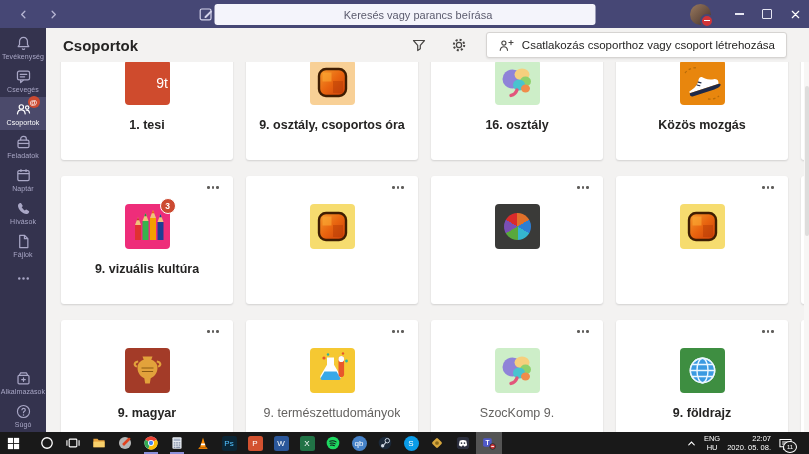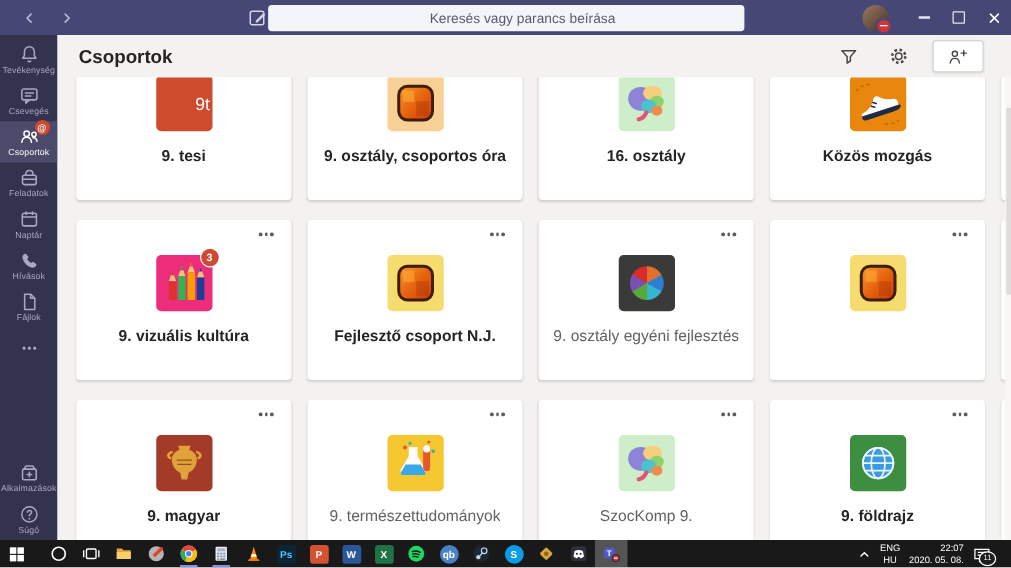--- a/index.html
+++ b/index.html
@@ -74,21 +74,21 @@
   
   .taskbar{height:22px;background:#191919;display:flex;align-items:stretch;flex:none;color:#fff;}
   .start-btn{width:26px;display:flex;align-items:center;justify-content:center;flex:none;}
   .ws-box{width:186px;background:#e8e8e8;display:flex;align-items:center;gap:6px;padding:0 7px;flex:none;border:1px solid #6b6b6b;box-sizing:border-box;}
   .ws-input{border:none;background:transparent;font-size:10.5px;color:#333;width:150px;outline:none;font-family:"Liberation Sans",sans-serif;}
   .ws-input::placeholder{color:#444;opacity:1;}
   .tb-apps{display:flex;align-items:stretch;margin-left:8px;}
   .tb-item{width:26px;display:flex;align-items:center;justify-content:center;position:relative;cursor:pointer;}
   .tb-item.tb-active{background:rgba(255,255,255,.26);}
   .tb-letter{width:15px;height:15px;border-radius:2.5px;display:flex;align-items:center;justify-content:center;
-    font-size:8px;font-weight:bold;}
+    font-size:8px;font-weight:normal;}
   .tb-letter.round{border-radius:50%;}
   .tb-svg{display:flex;}
   .tb-underline{position:absolute;bottom:0;left:6px;width:14px;height:2px;background:#8a8fd8;}
   .tray{margin-left:auto;display:flex;align-items:center;gap:7px;padding-right:16px;}
   .tray-chevron{display:flex;align-items:center;}
   .tray-col{display:flex;flex-direction:column;align-items:center;justify-content:center;font-size:7.5px;line-height:1.25;}
   .tray-col.right{align-items:flex-end;}
   .notif-wrap{position:relative;display:flex;align-items:center;}
   .notif-badge{position:absolute;right:-4px;bottom:-3px;min-width:10px;height:10px;border-radius:50%;
     background:#1d1d1d;border:1px solid #fff;color:#fff;font-size:6px;display:flex;align-items:center;justify-content:center;padding:0 1px;}
@@ -258,30 +258,31 @@
             </svg>
           </span>
         <button class="join-btn">
           <span class="join-icn">
               <svg viewBox="0 0 18 16" width="17" height="15" fill="none" stroke="currentColor" stroke-width="1.2" stroke-linecap="round">
                 <circle cx="6.2" cy="5.4" r="2.2"></circle>
                 <path d="M2.3 13.2c.3-2.5 1.8-3.9 3.9-3.9s3.6 1.4 3.9 3.9"></path>
                 <path d="M13.8 2.6v4.4M11.6 4.8H16"></path>
               </svg>
             </span>
+          <span>Csatlakozás csoporthoz vagy csoport létrehozása</span>
         </button>
       </div>
       <div class="cards">
         <div class="grid">
             <div class="card">
 
     <div class="tile" style="background: rgb(207, 75, 45);">
                 <span class="tile-text" style="color: rgb(255, 255, 255);">9t</span>
               </div>
-    <div class="card-label">9. tesi</div>
+    <div class="card-label">1. tesi</div>
   </div>
             <div class="card">
 
     <div class="tile" style="background: rgb(248, 208, 150);">
                 <span class="tile-icn">
                   <svg viewBox="0 0 45 45" width="45" height="45">
                     <defs>
                       <linearGradient id="og1" x1="0" y1="0" x2="1" y2="1">
                         <stop offset="0" stop-color="#f59a2d"></stop>
                         <stop offset=".5" stop-color="#e8640f"></stop>
@@ -372,32 +373,30 @@
                         <stop offset=".5" stop-color="#e8640f"></stop>
                         <stop offset="1" stop-color="#cc3d0a"></stop>
                       </linearGradient>
                     </defs>
                     <rect x="9" y="9" width="27" height="27" rx="7" fill="url(#og1)" stroke="#3f1d02" stroke-width="2.4"></rect>
                     <rect x="12.5" y="12.5" width="9" height="9" fill="#ffb437" opacity=".5"></rect>
                     <rect x="23" y="21" width="10" height="12" fill="#b13a05" opacity=".45"></rect>
                   </svg>
                 </span>
               </div>
-    <div class="card-label">Fejlesztő csoport N.J.</div>
   </div>
             <div class="card">
     <span class="card-menu">
                 <span></span>
                 <span></span>
                 <span></span>
               </span>
     <div class="tile" style="background: rgb(58, 58, 56);">
                 <span class="wheel"></span>
               </div>
-    <div class="card-label muted">9. osztály egyéni fejlesztés</div>
   </div>
             <div class="card">
     <span class="card-menu">
                 <span></span>
                 <span></span>
                 <span></span>
               </span>
     <div class="tile" style="background: rgb(246, 220, 111);">
                 <span class="tile-icn">
                   <svg viewBox="0 0 45 45" width="45" height="45">

